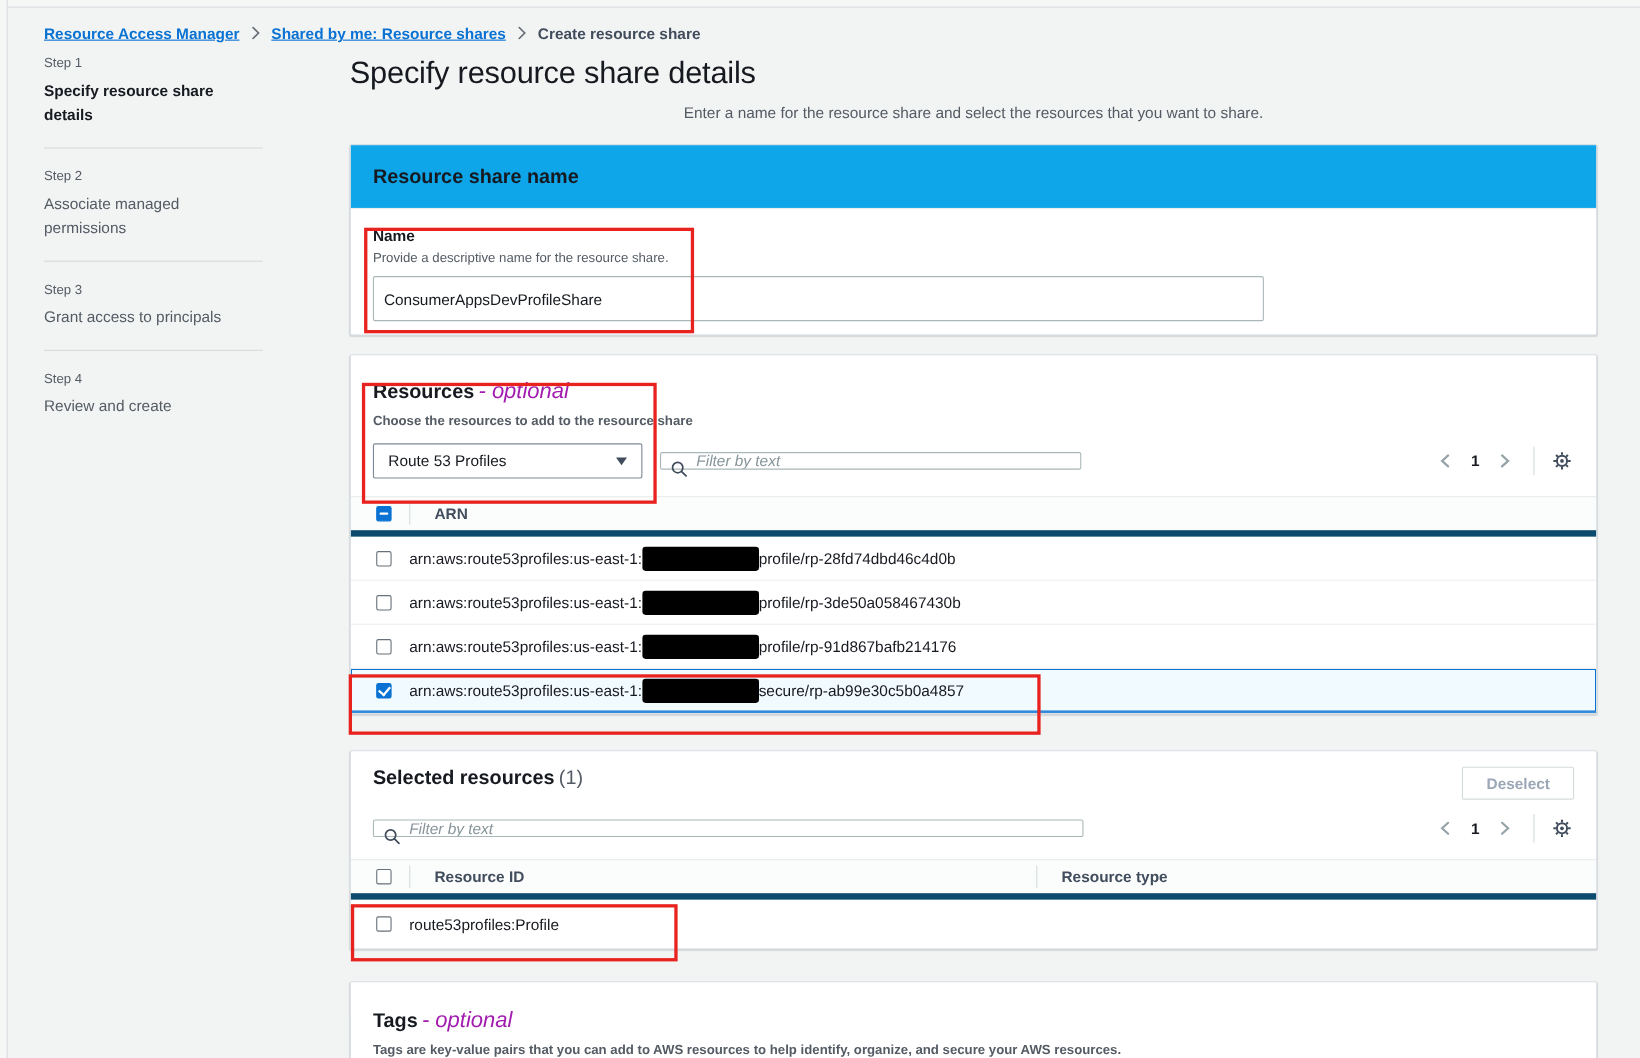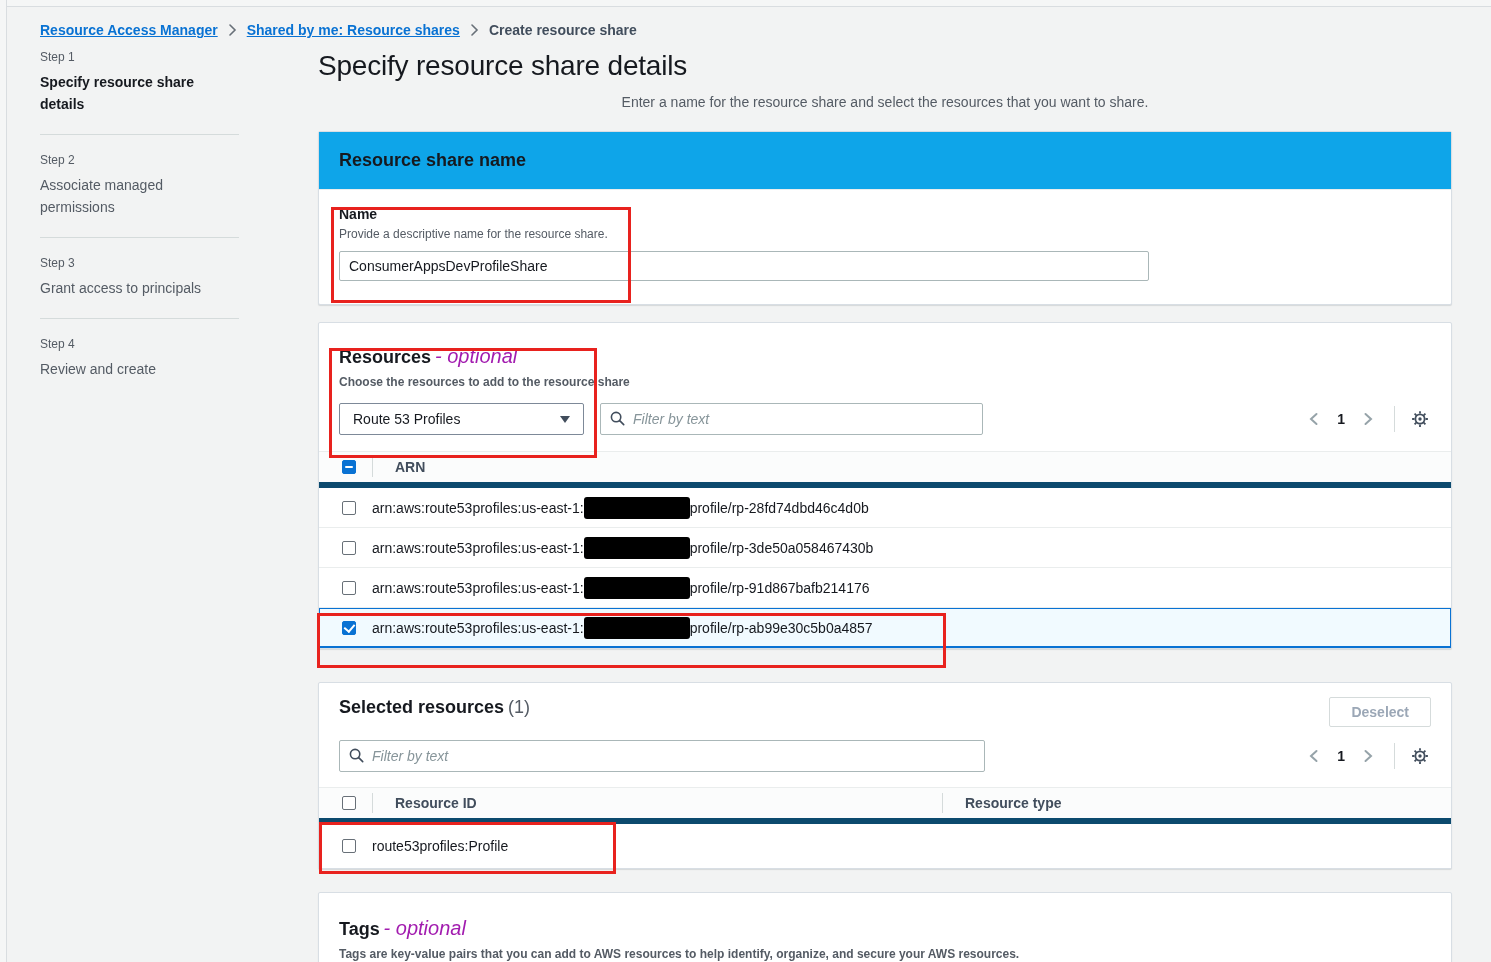--- a/index.html
+++ b/index.html
@@ -35,37 +35,37 @@
   .card-optional { font-size:20px; font-style:italic; font-weight:400; color:#a21caf; }
   .card-count { font-size:18px; font-weight:400; color:#545b64; }
   .card-desc { font-size:12px; color:#545b64; margin-top:7px;font-weight:bold; }
 
   
   #card-name { top:131px; height:174px; }
   #card-name .body { padding:16px 20px; }
   .field-label { font-size:14px; font-weight:700; color:#16191f; }
   .field-desc { font-size:12px; color:#545b64; margin:5px 0 10px; }
   .text-input {
-    width:810px; height:16px; border:1px solid #aab7b8; border-radius:2px;
-    padding:14px 9px; font-size:14px; color:#16191f; background:#fff;
+    width:810px; height:41px; border:1px solid #aab7b8; border-radius:2px;
+    padding:0 9px; font-size:14px; color:#16191f; background:#fff;
     font-family:"Liberation Sans","DejaVu Sans",sans-serif;
   }
 
   
   #card-resources { top:322px; }
   #card-resources .head { padding:22px 20px 16px; }
   .controls { display:flex; align-items:center; margin-top:14px; }
   .dropdown {
     width:245px; height:32px; border:1px solid #7d8998; border-radius:2px; background:#fff;
     display:flex; align-items:center; justify-content:space-between; padding:0 13px; cursor:pointer;
   }
   .dropdown-label { font-size:14px; color:#16191f; }
   .caret-down { width:0; height:0; border-left:5px solid transparent; border-right:5px solid transparent; border-top:7px solid #414d5c; }
   .filter-box {
-    position:relative; margin-left:16px; width:383px; height:32px;
+    position:relative; margin-left:16px; width:383px; height:16px;
   }
   .filter-box.wide { margin-left:0; width:646px; }
   .filter-input {
     width:100%; height:100%; border:1px solid #aab7b8; border-radius:2px; padding:0 8px 0 32px;
     font-size:14px; background:#fff; font-family:"Liberation Sans","DejaVu Sans",sans-serif;
   }
   .filter-input::placeholder { font-style:italic; color:#87959a; opacity:1; }
   .search-glyph { position:absolute; left:10px; top:8px; }
 
   .pager { margin-left:auto; display:flex; align-items:center; gap:6px; }
@@ -244,21 +244,21 @@
     <div class="tbl-row">
       <div class="cb-cell">
           <span class="cb"></span>
         </div>
       <span class="arn-text"><span>arn:aws:route53profiles:us-east-1:</span><span class="redacted"></span><span>profile/rp-91d867bafb214176</span></span>
     </div>
     <div class="tbl-row selected">
       <div class="cb-cell">
           <span class="cb chk"></span>
         </div>
-      <span class="arn-text"><span>arn:aws:route53profiles:us-east-1:</span><span class="redacted"></span><span>profile/rp-ab99e30c5b0a4857</span></span>
+      <span class="arn-text"><span>arn:aws:route53profiles:us-east-1:</span><span class="redacted"></span><span>secure/rp-ab99e30c5b0a4857</span></span>
     </div>
   </section>
 
   <section class="card" id="card-selected">
     <div class="head">
       <div>
         <h2 class="card-title">Selected resources</h2>
         <span class="card-count"> <span>(1)</span></span>
       </div>
       <button class="btn-secondary" disabled="">Deselect</button>

